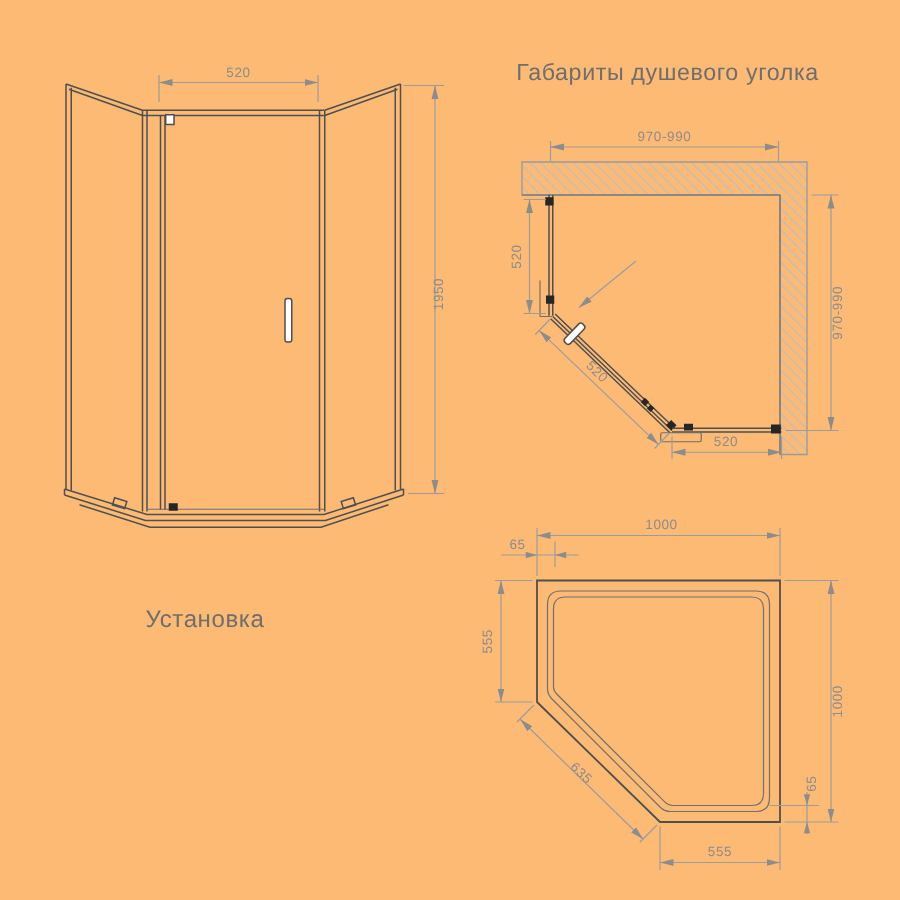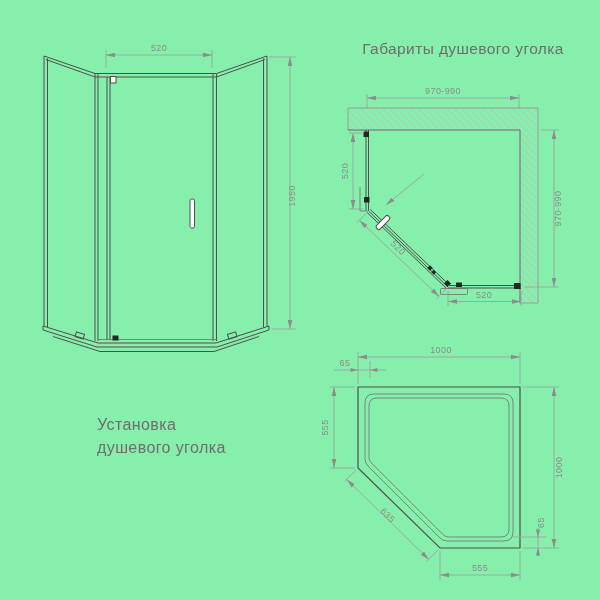--- a/index.html
+++ b/index.html
@@ -1,28 +1,28 @@
 <!DOCTYPE html>
 <html><head>
 <meta charset="utf-8">
 <style>
   html,body{margin:0;padding:0;background:#ffffff;}
   .page{
-    position:relative;width:600px;height:600px;background:#86efac;
+    position:relative;width:600px;height:600px;background:#fdba74;
     font-family:"Liberation Sans", sans-serif;overflow:hidden;
   }
   .drawing-title{
-    position:absolute;left:346px;top:40px;width:234px;
+    position:absolute;left:328px;top:40px;width:234px;
     text-align:center;font-size:15.5px;letter-spacing:.4px;
     color:#6e6e6e;font-weight:400;
   }
   .caption{
     position:absolute;left:97px;top:403px;
     font-size:16px;line-height:22.5px;letter-spacing:.4px;
-    color:#6e6e6e;font-weight:400;margin-top:11px;
+    color:#6e6e6e;font-weight:400;
   }
   svg{position:absolute;left:0;top:0;}
   .ln{stroke:#4f4f4f;stroke-width:1;fill:none;}
   .ln-thin{stroke:#6f6f6f;stroke-width:.8;fill:none;}
   .dim{stroke:#9c9c9c;stroke-width:.8;fill:none;}
   .blk{fill:#262626;stroke:none;}
   .wht{fill:#ffffff;stroke:#4f4f4f;stroke-width:1;}
   .dimtxt{font-family:"Liberation Sans",sans-serif;font-size:9px;fill:#8c8c8c;letter-spacing:.4px;}
   .arrowfill{fill:#8c8c8c;stroke:none;}
 </style>
@@ -194,16 +194,15 @@
         <line class="dim" x1="440" y1="575" x2="520" y2="575" marker-start="url(#mS)" marker-end="url(#mE)"></line>
         <text class="dimtxt" x="480" y="570.5" text-anchor="middle">555</text>
       </g>
     </g>
   </svg>
 
   <div class="drawing-title">Габариты душевого уголка</div>
 
   <div class="caption">
     <div>Установка</div>
-    <div>душевого уголка</div>
   </div>
 
 </div>
 
 </body></html>

